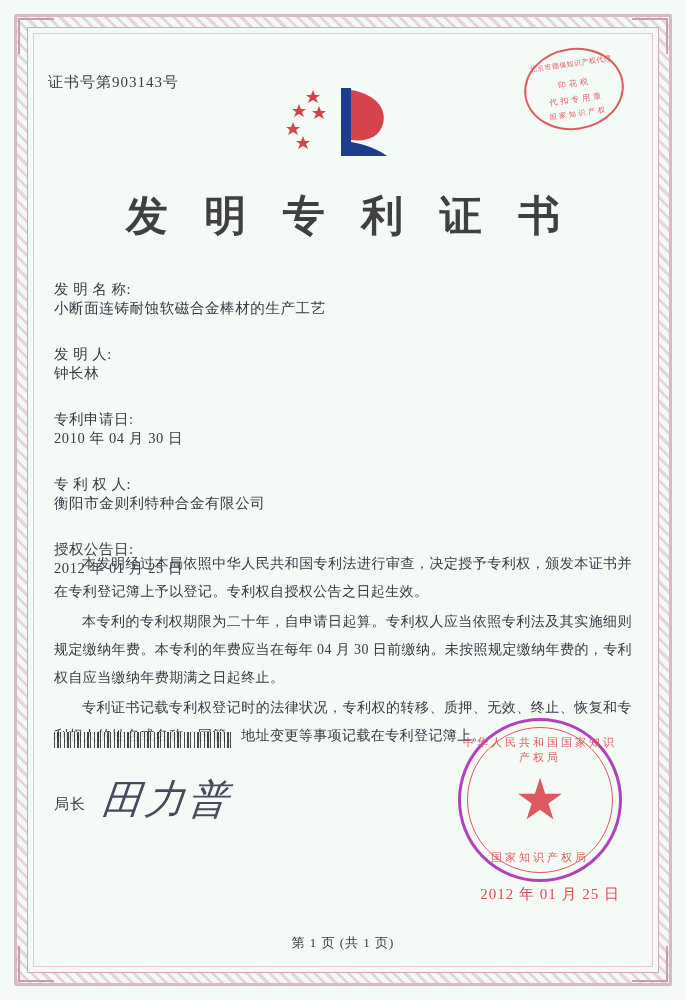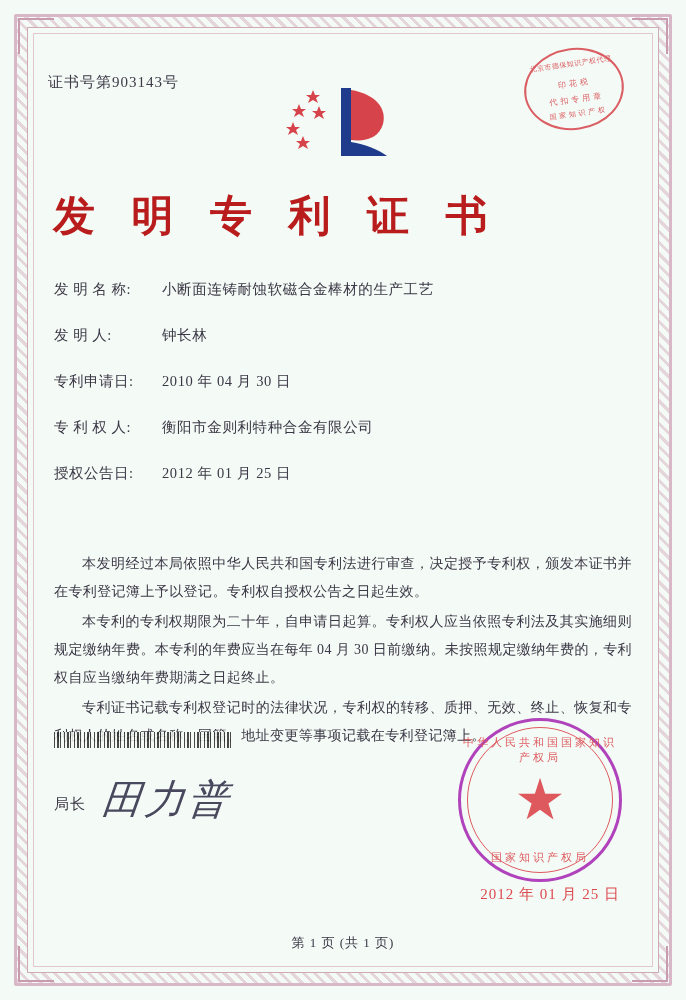--- a/index.html
+++ b/index.html
@@ -118,41 +118,43 @@
   .stamp-oval .so-l2 { top: 28px; font-size: 8px; }
   .stamp-oval .so-l3 { top: 44px; font-size: 8px; }
   .stamp-oval .so-l4 { top: 59px; }
 
   
   .main-title {
     position: absolute;
     left: 0;
     right: 0;
     top: 148px;
+    text-align: center;
     font-size: 42px;
     font-weight: bold;
     letter-spacing: 13px;
-    color: #b91c1c;
+    color: #404040;
     text-indent: 13px;
     font-family: "Liberation Serif", serif;
   }
 
   
   .fields {
     position: absolute;
     left: 14px;
     right: 14px;
     top: 240px;
   }
   .field-row {
     display: flex;
     align-items: baseline;
     margin-bottom: 27px;
     font-size: 14.5px;
     color: #3a3846;
+    flex-direction: column;
   }
   .field-label {
     flex: 0 0 auto;
     width: 108px;
     letter-spacing: 0.5px;
     white-space: nowrap;
   }
   .field-value {
     flex: 1 1 auto;
     letter-spacing: 0.6px;

